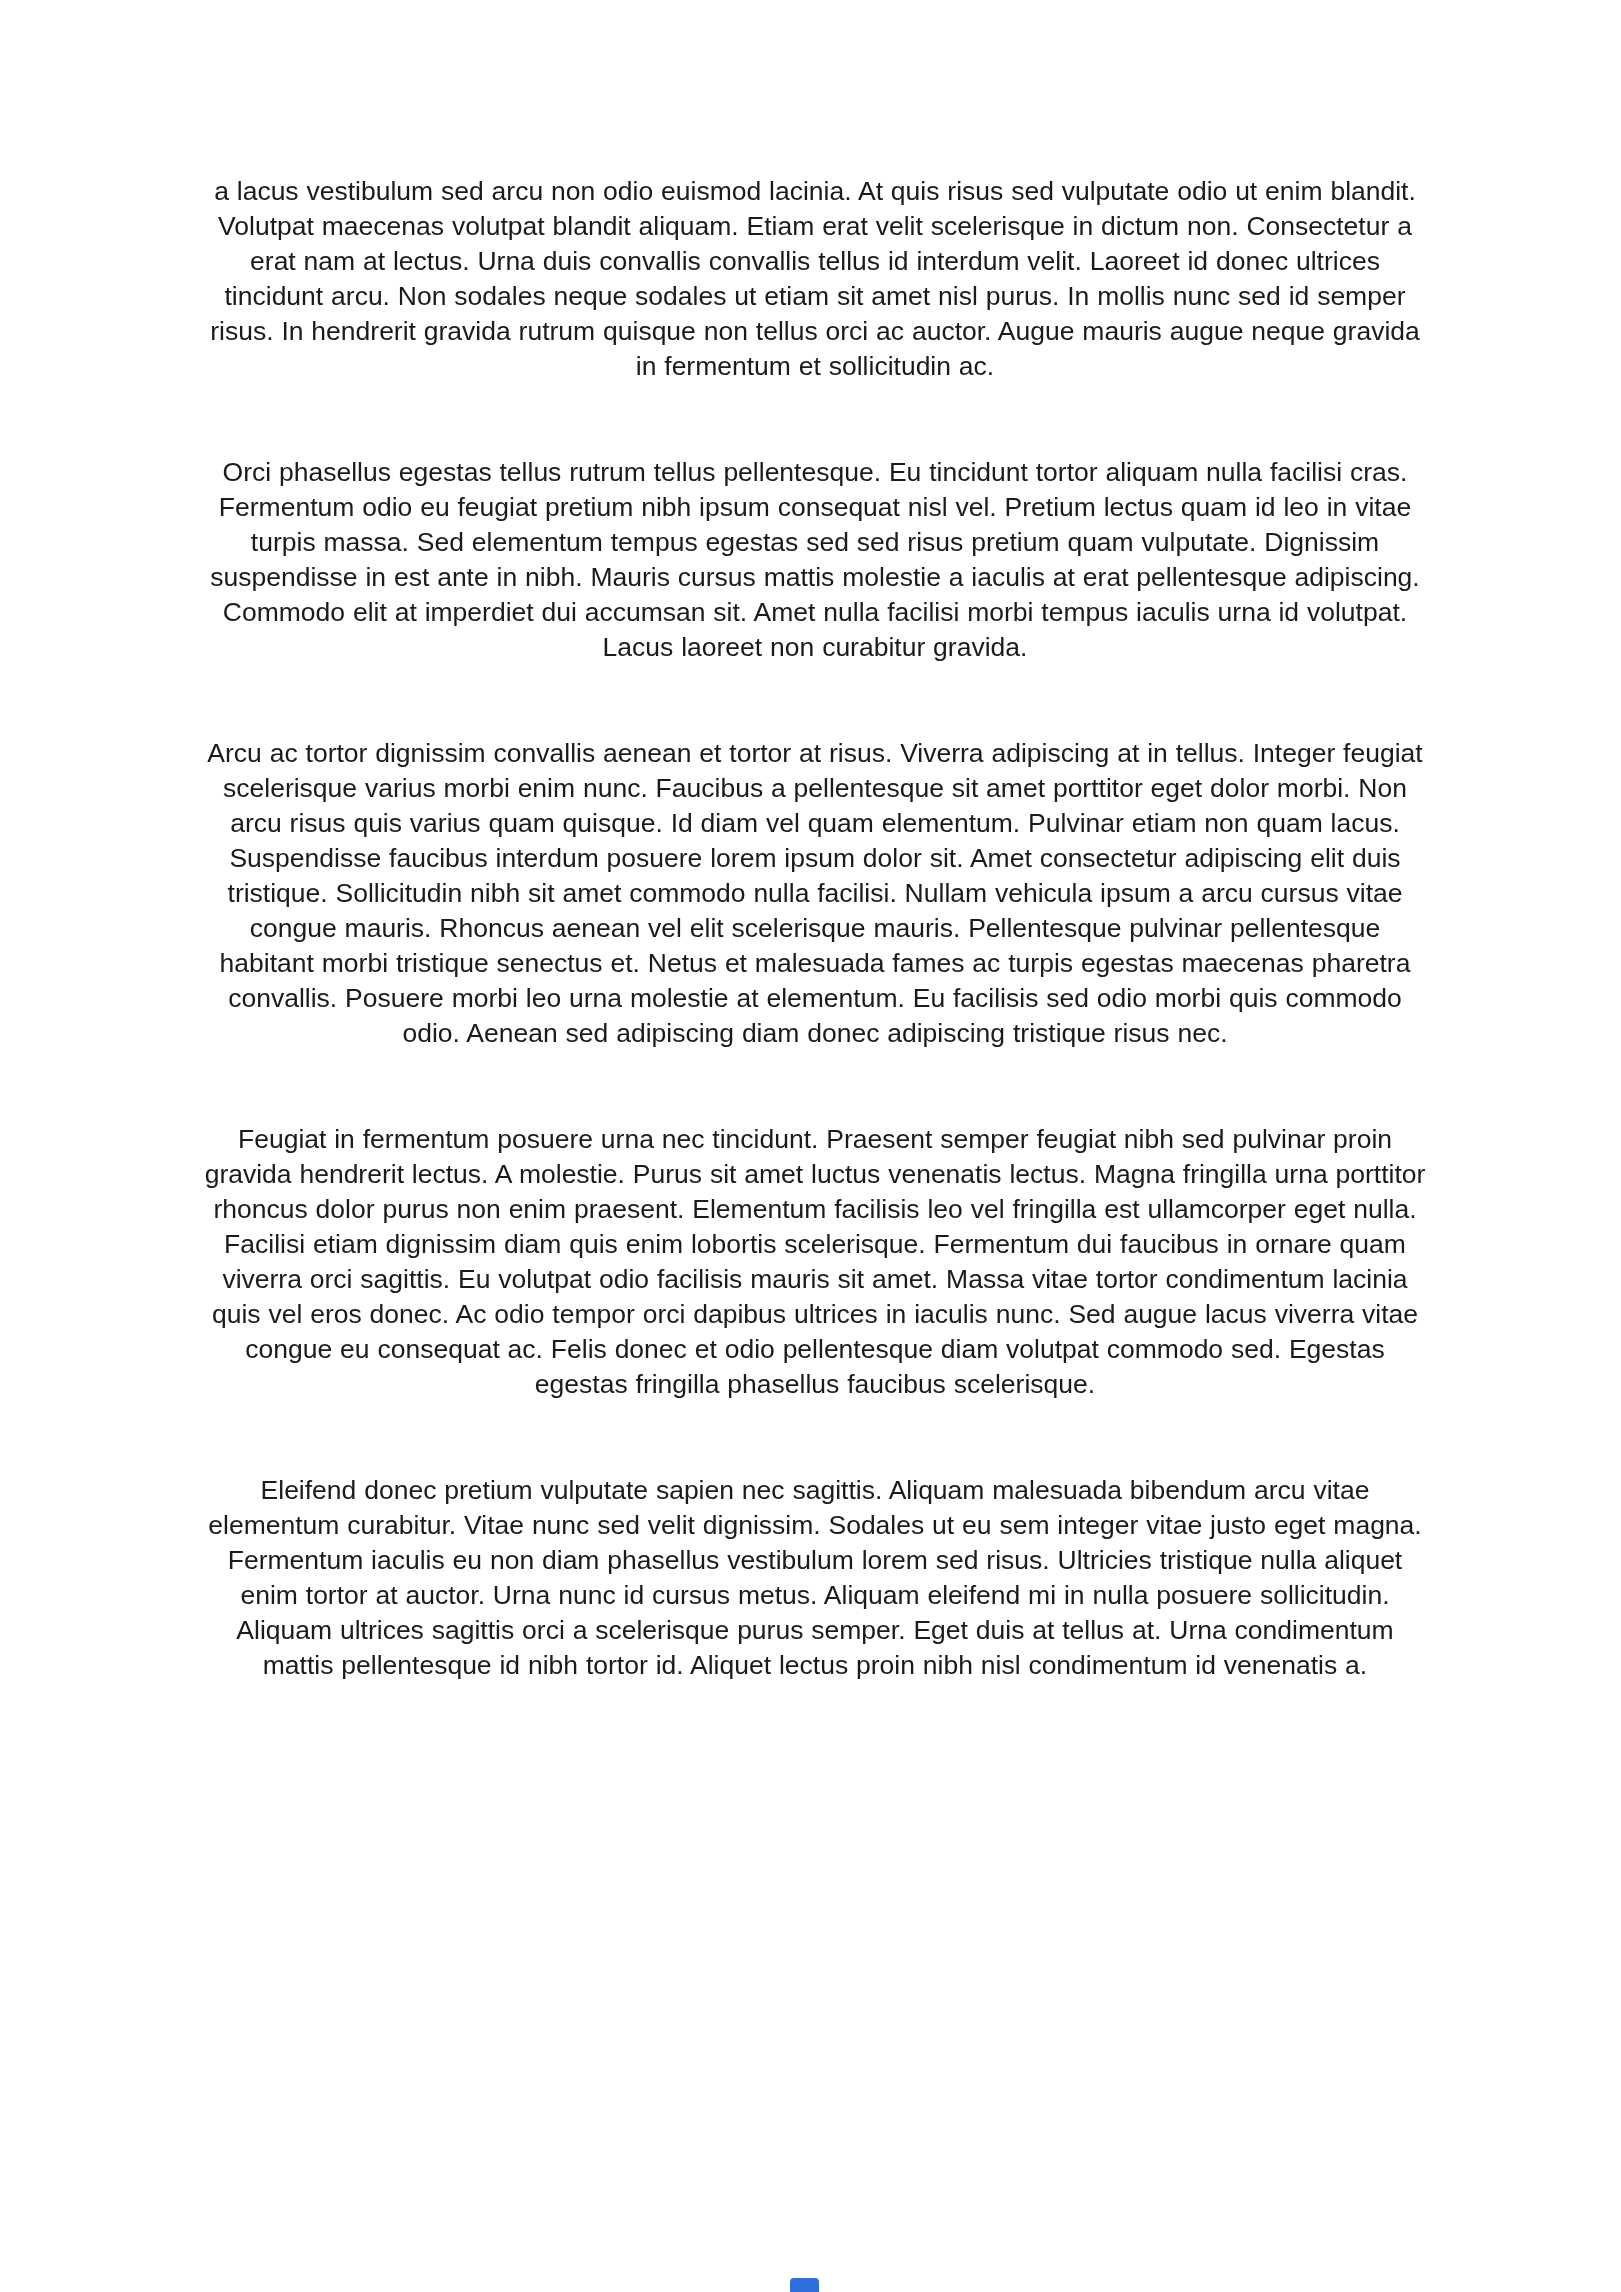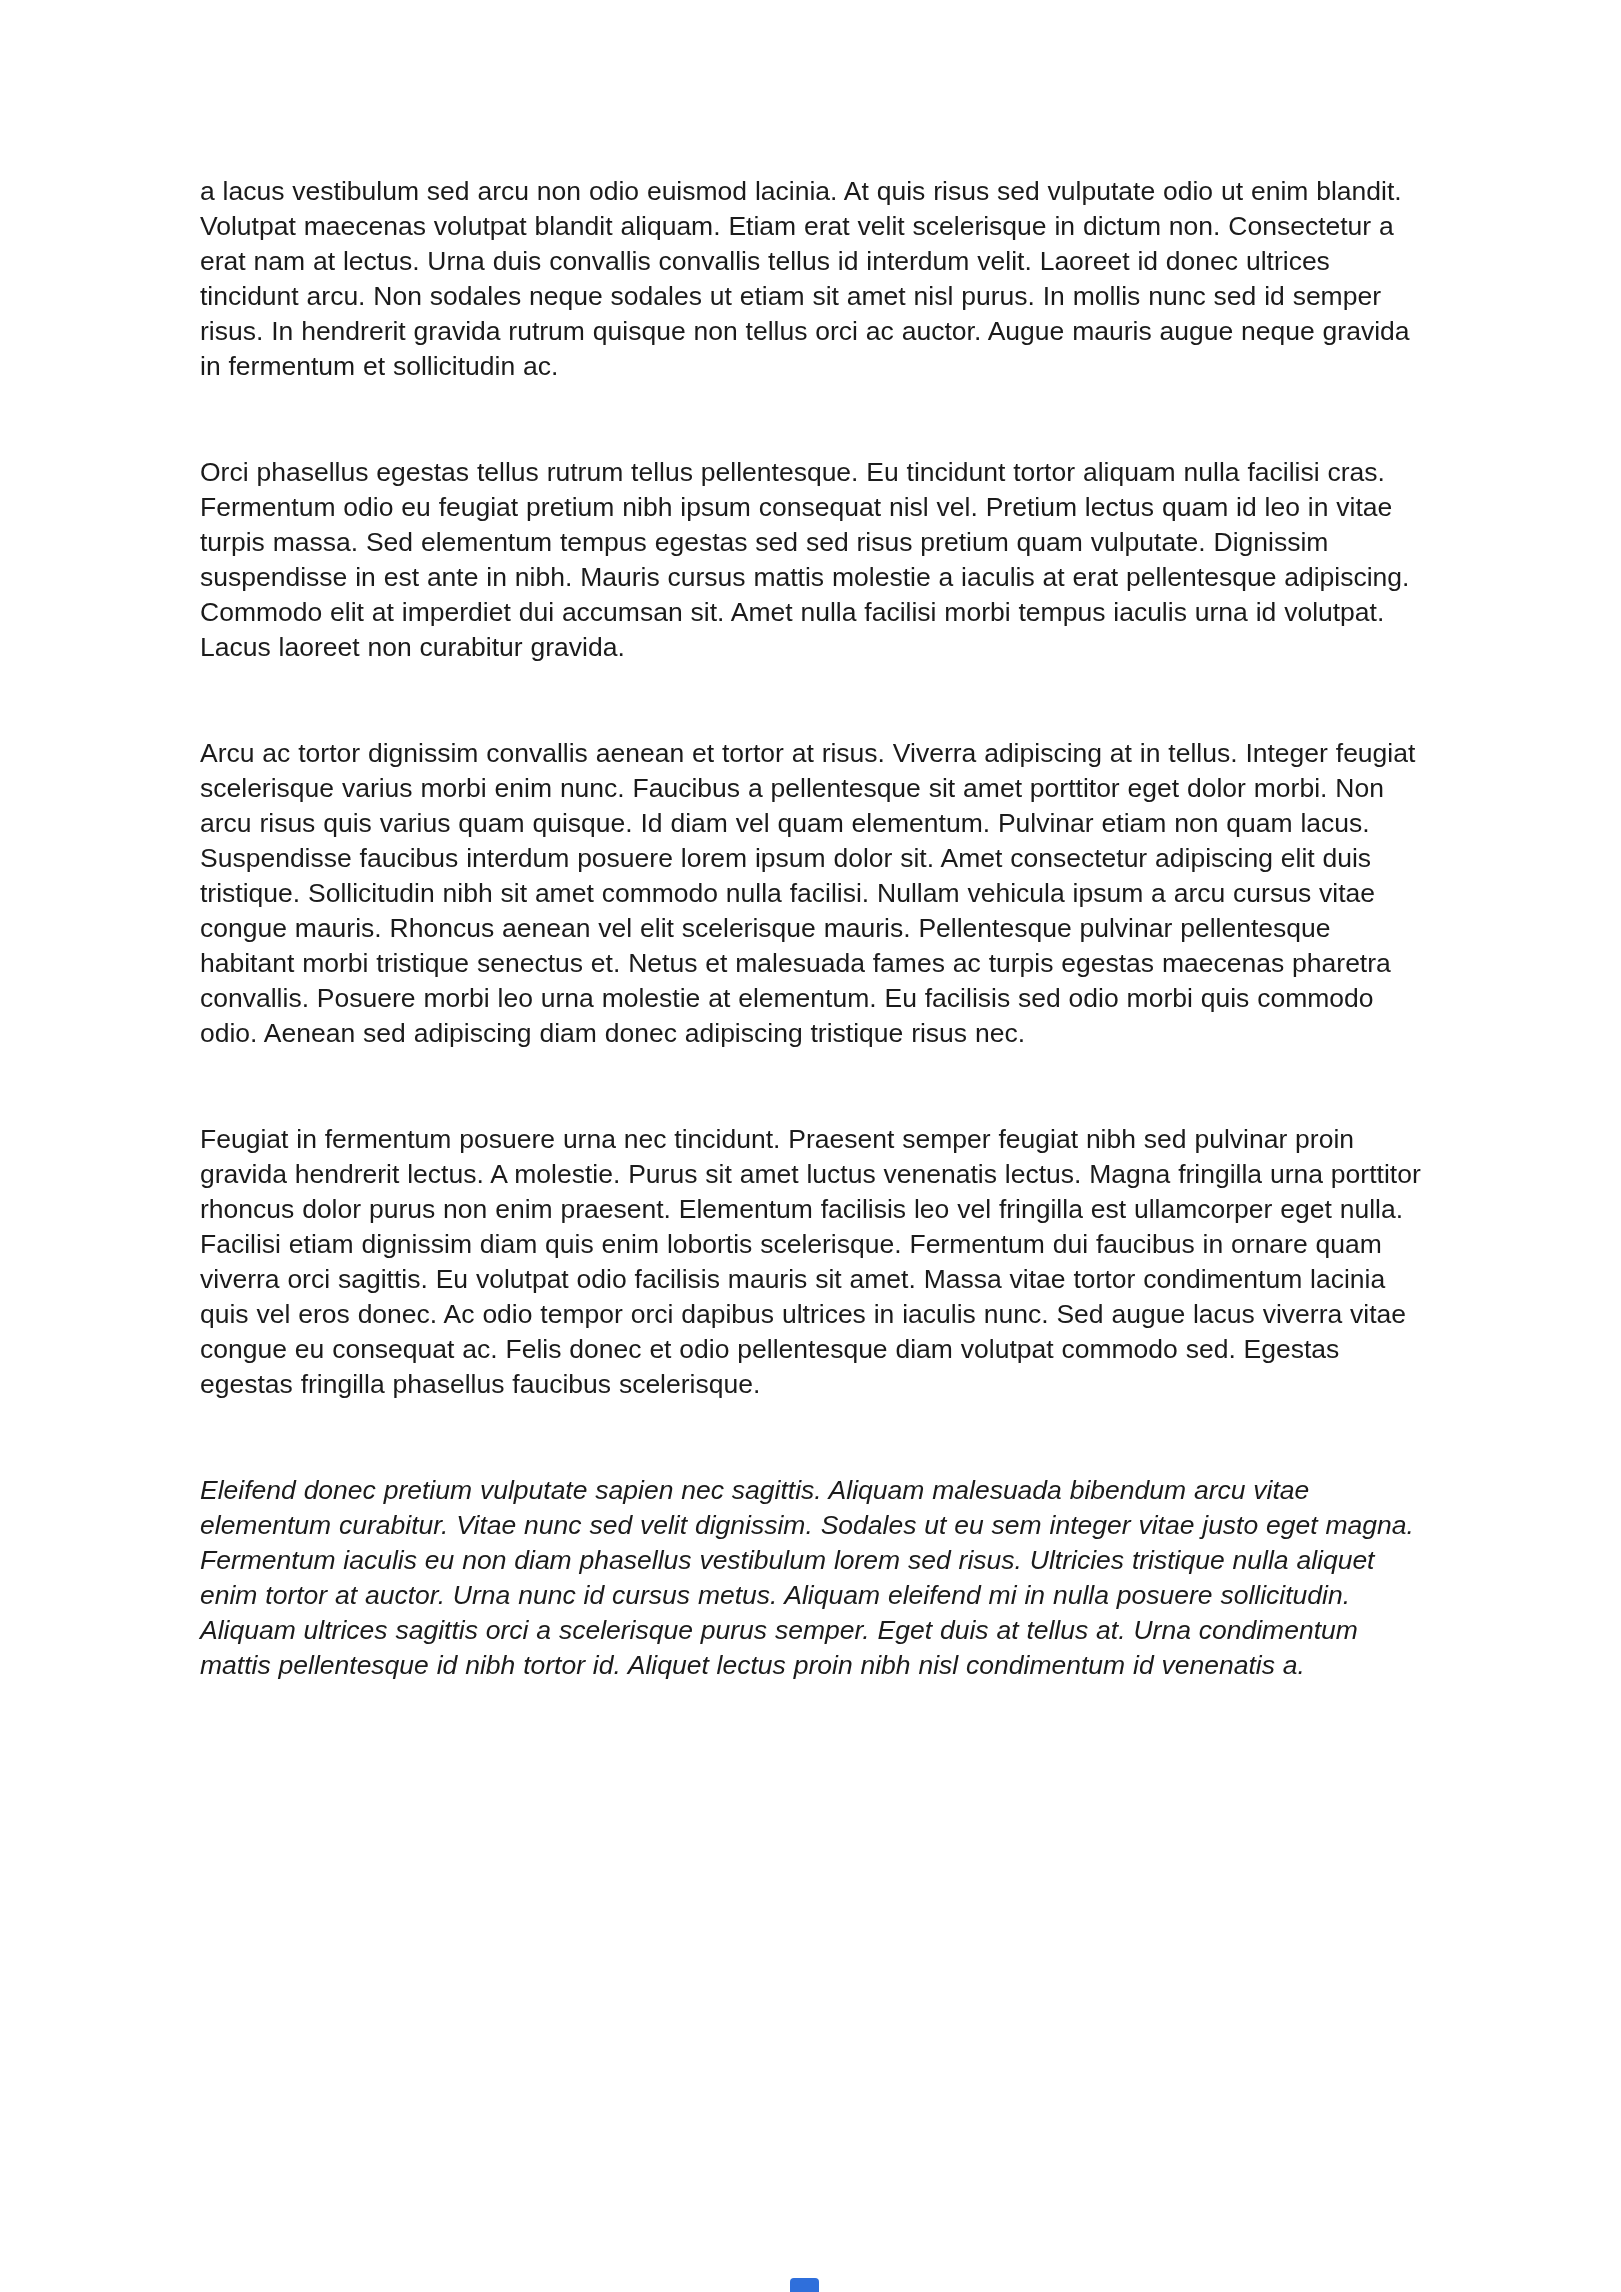--- a/index.html
+++ b/index.html
@@ -16,30 +16,29 @@
     font-family: "Liberation Sans", sans-serif;
   }
   .content {
     position: absolute;
     left: 200px;
     top: 174px;
     width: 1230px;
     color: #1b1b1b;
     font-size: 26.5px;
     line-height: 35px;
-    text-align: left;
+    text-align: center;
   }
   .content p {
     margin: 0 0 71px 0;
     padding: 0;
     word-spacing: 0.5px;
   }
   .content p:last-child {
     margin-bottom: 7px;
-    font-style: italic;
   }
   .bottom-indicator {
     position: absolute;
     left: 790px;
     bottom: 0;
     width: 29px;
     height: 14.7px;
     background: #2f6fdb;
     border-radius: 3.9px 3.9px 0 0;
   }

